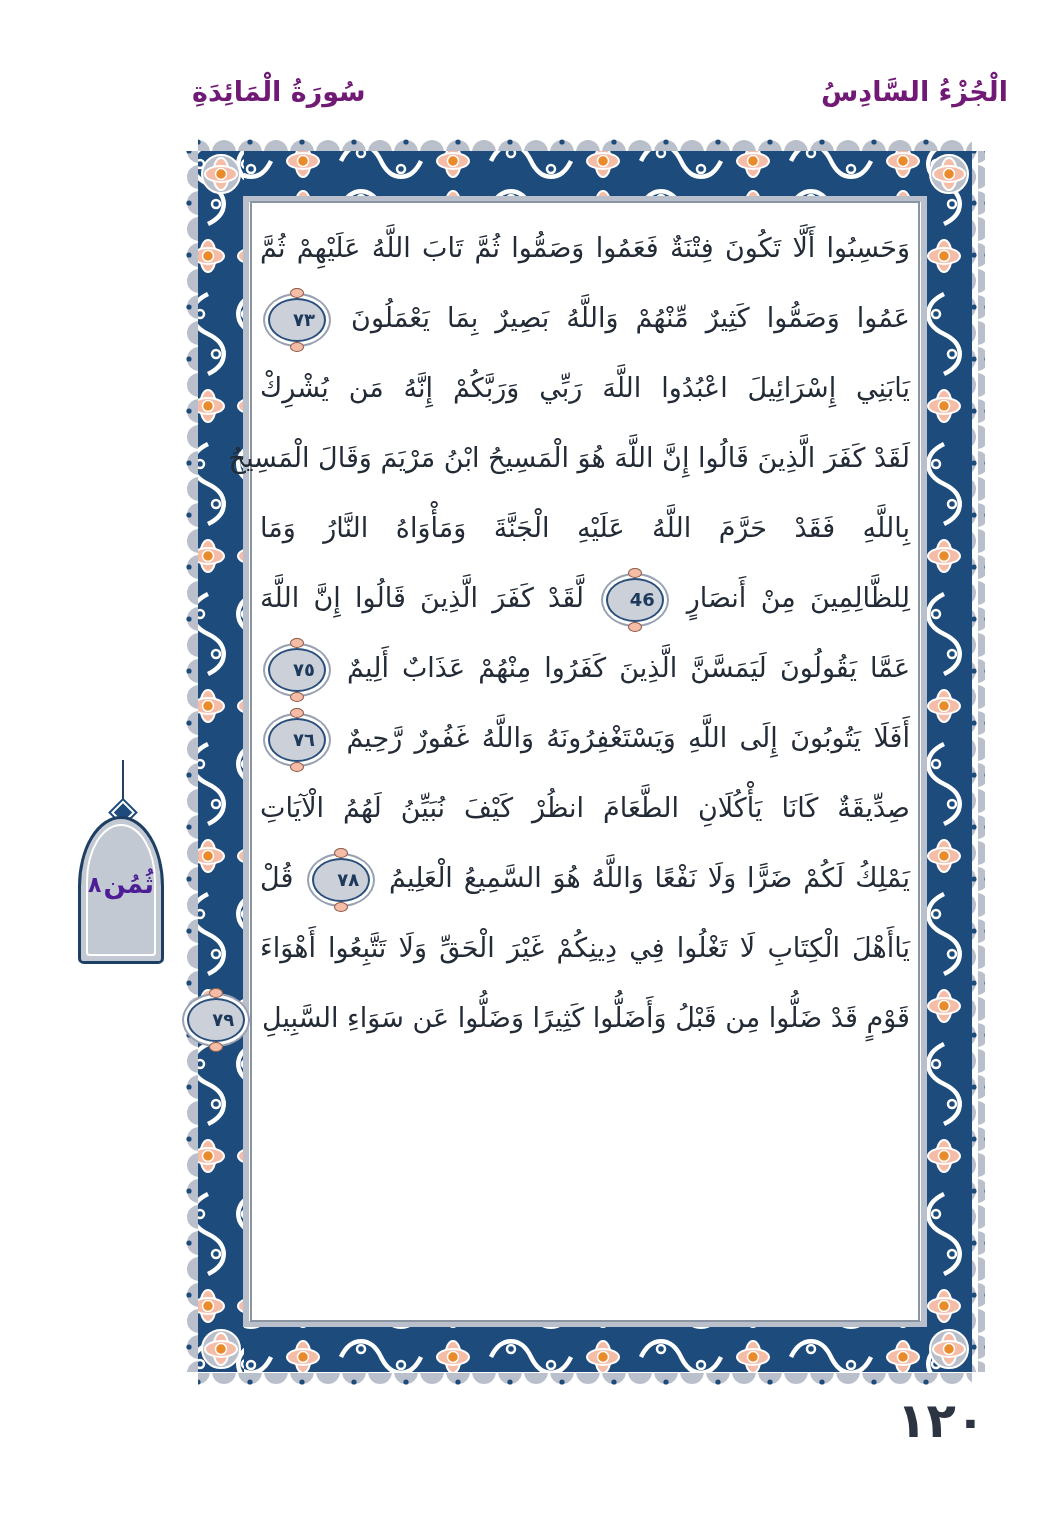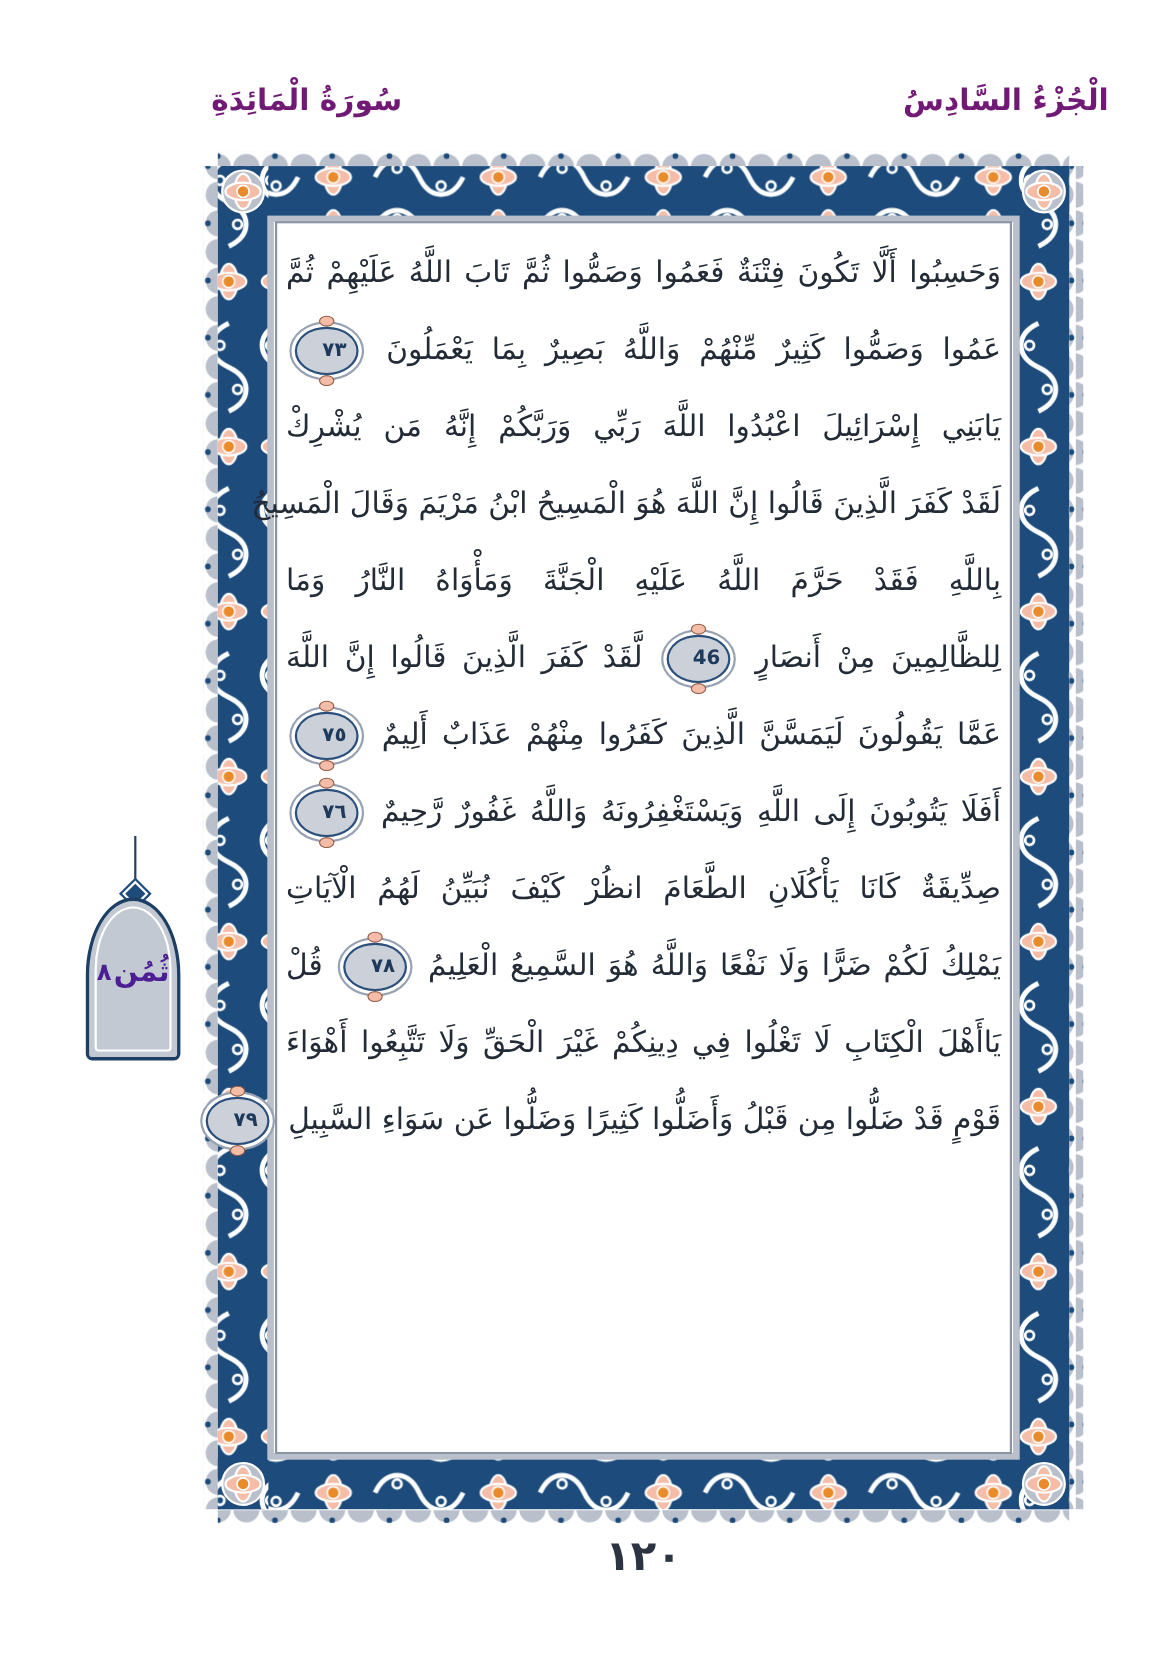--- a/index.html
+++ b/index.html
@@ -56,21 +56,21 @@
     position:absolute;inset:5px;border:2px solid #ffffff;
     border-radius:38px 38px 4px 4px / 62px 62px 4px 4px;
     display:flex;flex-direction:row;align-items:center;justify-content:flex-end;
     padding-bottom:12px;gap:2px;color:#4c1d95;direction:rtl;
   }
   .dome-label{font-size:26px;font-weight:bold;}
   .dome-num{font-size:22px;font-weight:bold;}
   
   .pagenum{
     position:absolute;left:185px;top:1392px;width:800px;
-    text-align:center;font-size:38px;font-weight:bold;color:#2b3440;direction:rtl;
+    font-size:48px;font-weight:bold;color:#2b3440;direction:rtl;
   }
 </style>
 </head>
 <body>
 
 <div class="page">
 
   <div class="hdr hdr-surah">سُورَةُ الْمَائِدَةِ</div>
   <div class="hdr hdr-juz">الْجُزْءُ السَّادِسُ</div>
 

